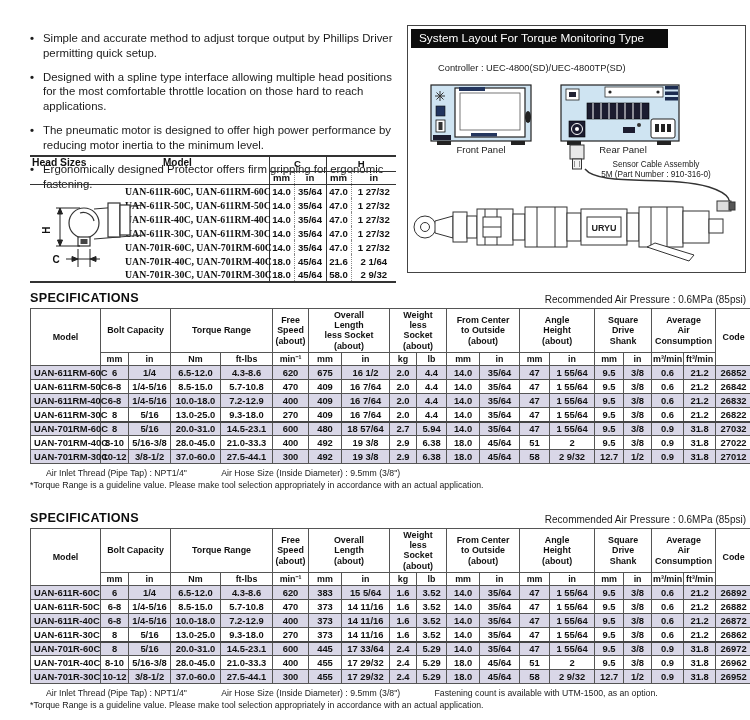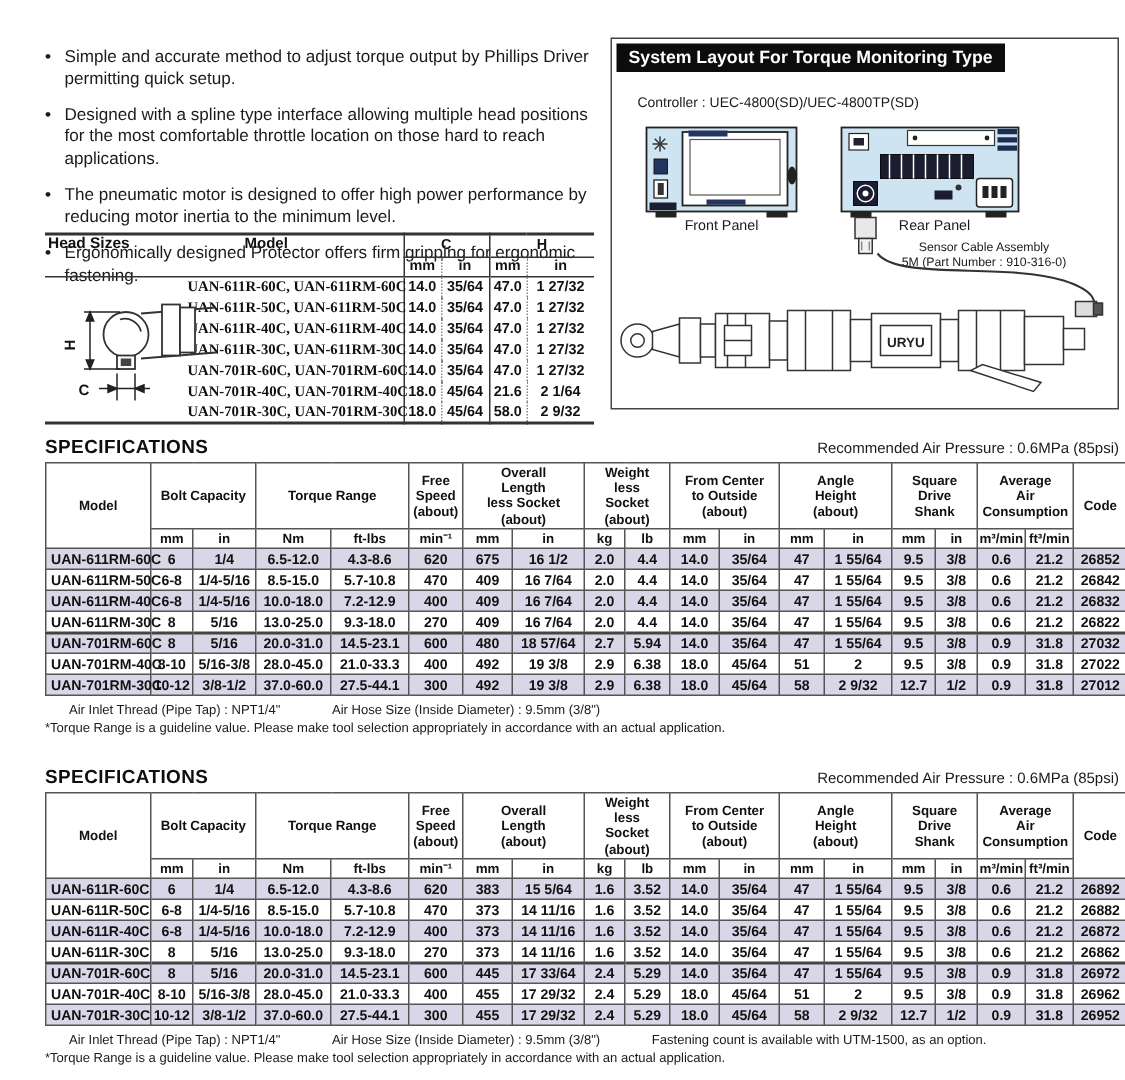--- a/index.html
+++ b/index.html
@@ -16,22 +16,22 @@
   
   .bullets { position:absolute; left:30px; top:31px; width:374px; font-size:11.4px;
              line-height:1.3; color:#1a1a1a; }
   .bullet { display:flex; margin-bottom:9px; }
   .bullet .dot { width:13px; flex:none; font-weight:bold; }
 
   
   .syslayout { position:absolute; left:407px; top:25px; width:339px; height:248px;
                border:1px solid #444; background:#fff; }
   .sl-title { position:absolute; left:3px; top:3px; background:#0c0c0c; color:#fff;
-              font-weight:bold; font-size:11.8px; padding:2px 8px 3px 8px; white-space:nowrap; }
-  .sl-controller { position:absolute; left:17px; top:37px; font-size:9.3px; color:#1a1a1a; }
+              font-weight:normal; font-size:11.8px; padding:2px 24px 3px 8px; white-space:nowrap; }
+  .sl-controller { position:absolute; left:30px; top:37px; font-size:9.3px; color:#1a1a1a; }
   .sl-art { position:absolute; left:1px; top:49px; }
 
   
   .headsizes { position:absolute; left:30px; top:155px; width:366px; }
   table.hs { width:366px; border-collapse:collapse; table-layout:fixed;
              border-top:2px solid #333; border-bottom:2px solid #333; }
   .hs th, .hs td { padding:0; font-size:9.6px; font-weight:bold; text-align:center;
                    height:14px; color:#111; }
   .hs .hdr-group { border-bottom:1px solid #333; height:15px; }
   .hs .hdr-unit { border-bottom:1px solid #333; height:13px; }

